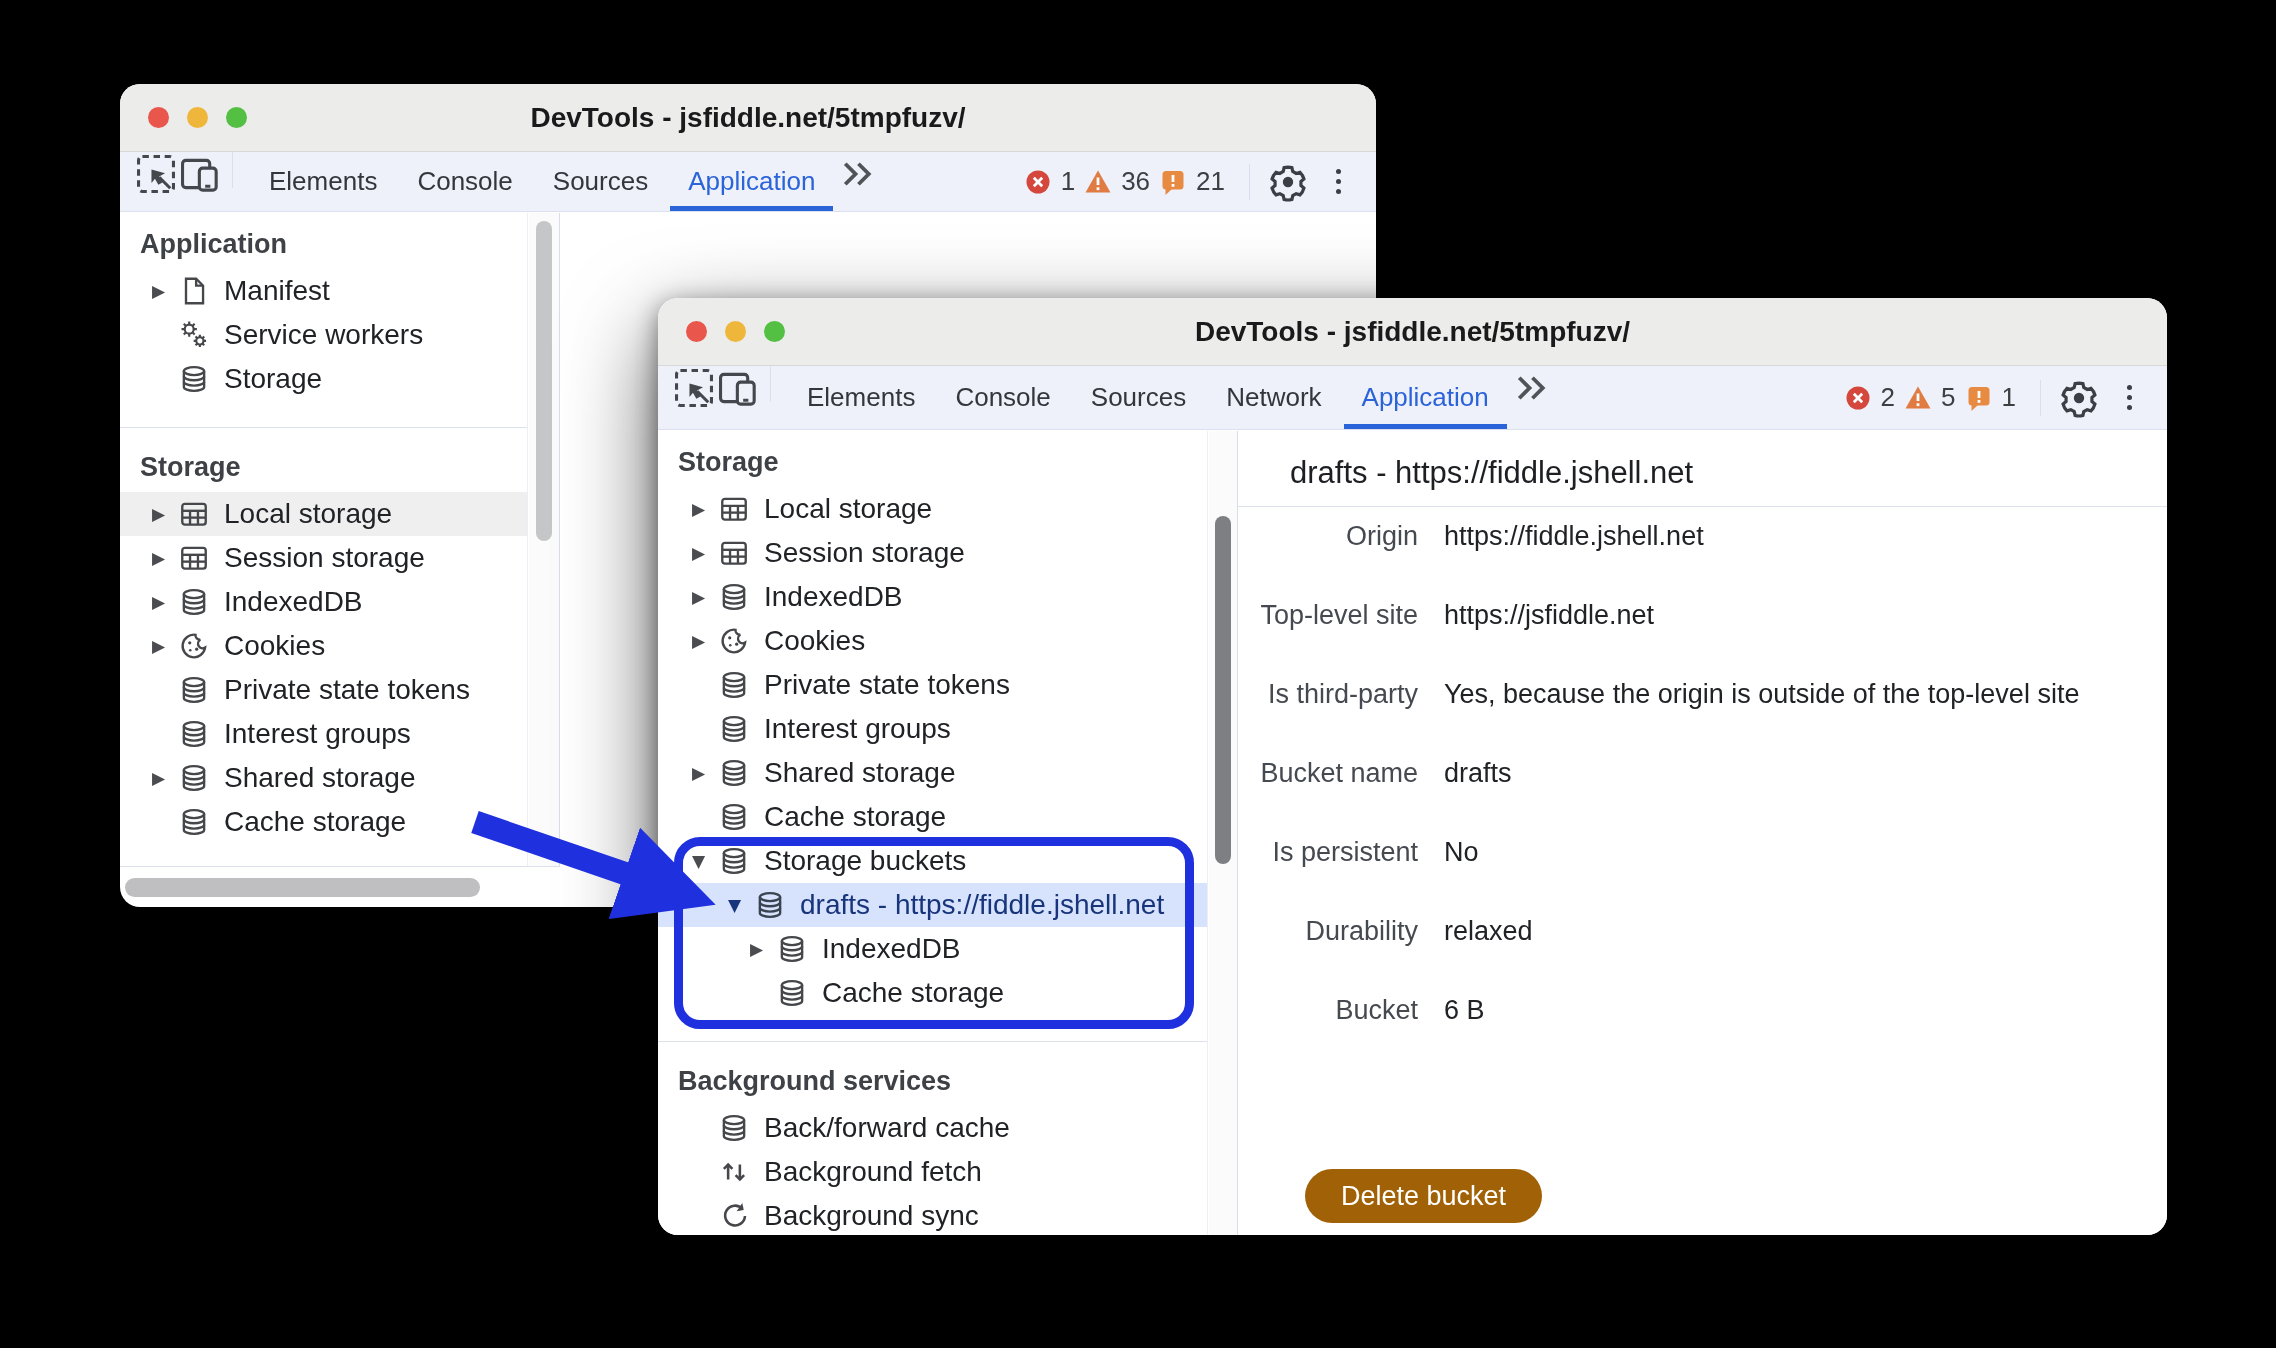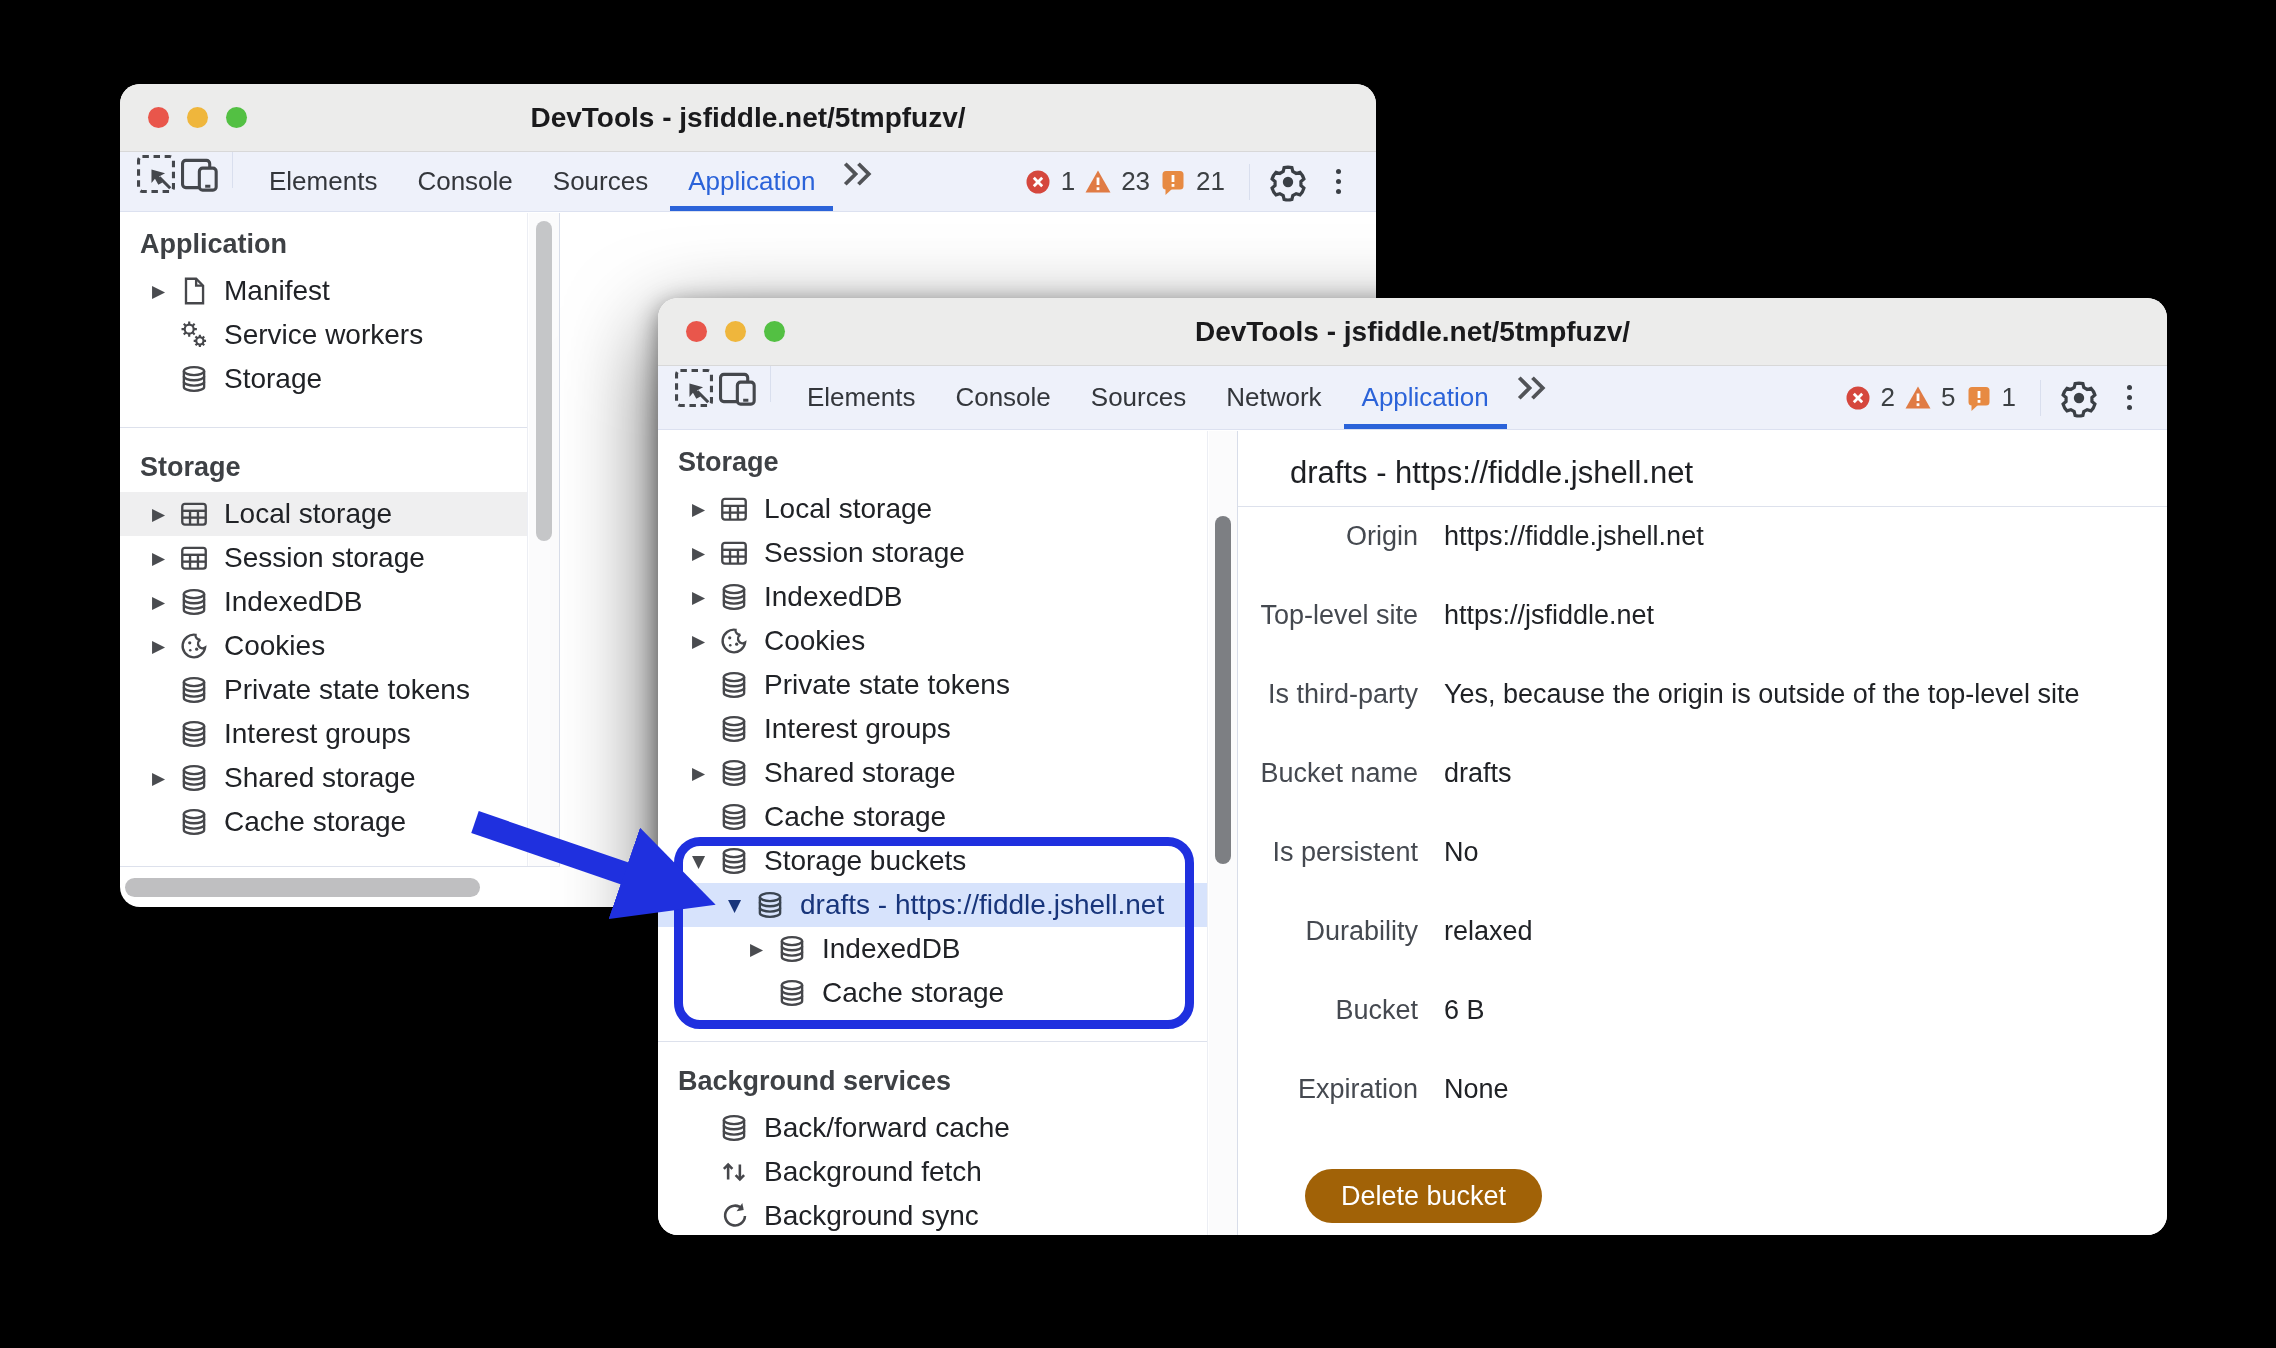--- a/index.html
+++ b/index.html
@@ -152,21 +152,21 @@
               <span class="cnt">1</span>
             </div>
             <div class="badge">
               <span style="width:30px;height:30px;display:inline-flex">
                 <svg viewBox="0 0 30 30">
                   <path d="M15 3.5 L27.5 25.5 H2.5 z" fill="#e07b44"></path>
                   <rect x="13.6" y="10.5" width="2.8" height="7.5" fill="#fff"></rect>
                   <rect x="13.6" y="20.3" width="2.8" height="2.8" fill="#fff"></rect>
                 </svg>
               </span>
-              <span class="cnt">23</span>
+              <span class="cnt">36</span>
             </div>
             <div class="badge">
               <span style="width:30px;height:30px;display:inline-flex">
                 <svg viewBox="0 0 30 30">
                   <rect x="4.5" y="4" width="21" height="18.5" rx="3.5" fill="#e78a42"></rect>
                   <path d="M7.5 20 v8 l7 -6.5 z" fill="#e78a42"></path>
                   <rect x="13.6" y="8" width="2.8" height="7" fill="#fff"></rect>
                   <rect x="13.6" y="17" width="2.8" height="2.8" fill="#fff"></rect>
                 </svg>
               </span>
@@ -641,24 +641,20 @@
               <span class="rv">No</span>
             </div>
             <div class="drow">
               <span class="rl">Durability</span>
               <span class="rv">relaxed</span>
             </div>
             <div class="drow">
               <span class="rl">Bucket</span>
               <span class="rv">6 B</span>
             </div>
-            <div class="drow">
-              <span class="rl">Expiration</span>
-              <span class="rv">None</span>
-            </div>
           </div>
         <button class="del-btn">Delete bucket</button>
       </div>
     </div>
   </div>
 
   <svg class="arrow-svg" width="2276" height="1348" viewBox="0 0 2276 1348">
     <defs>
       <marker id="ah" viewBox="0 0 10 10" refX="1.5" refY="5" markerWidth="4.2" markerHeight="4.2" orient="auto">
         <path d="M0 0 L10 5 L0 10 z" fill="#1f30df"></path>

